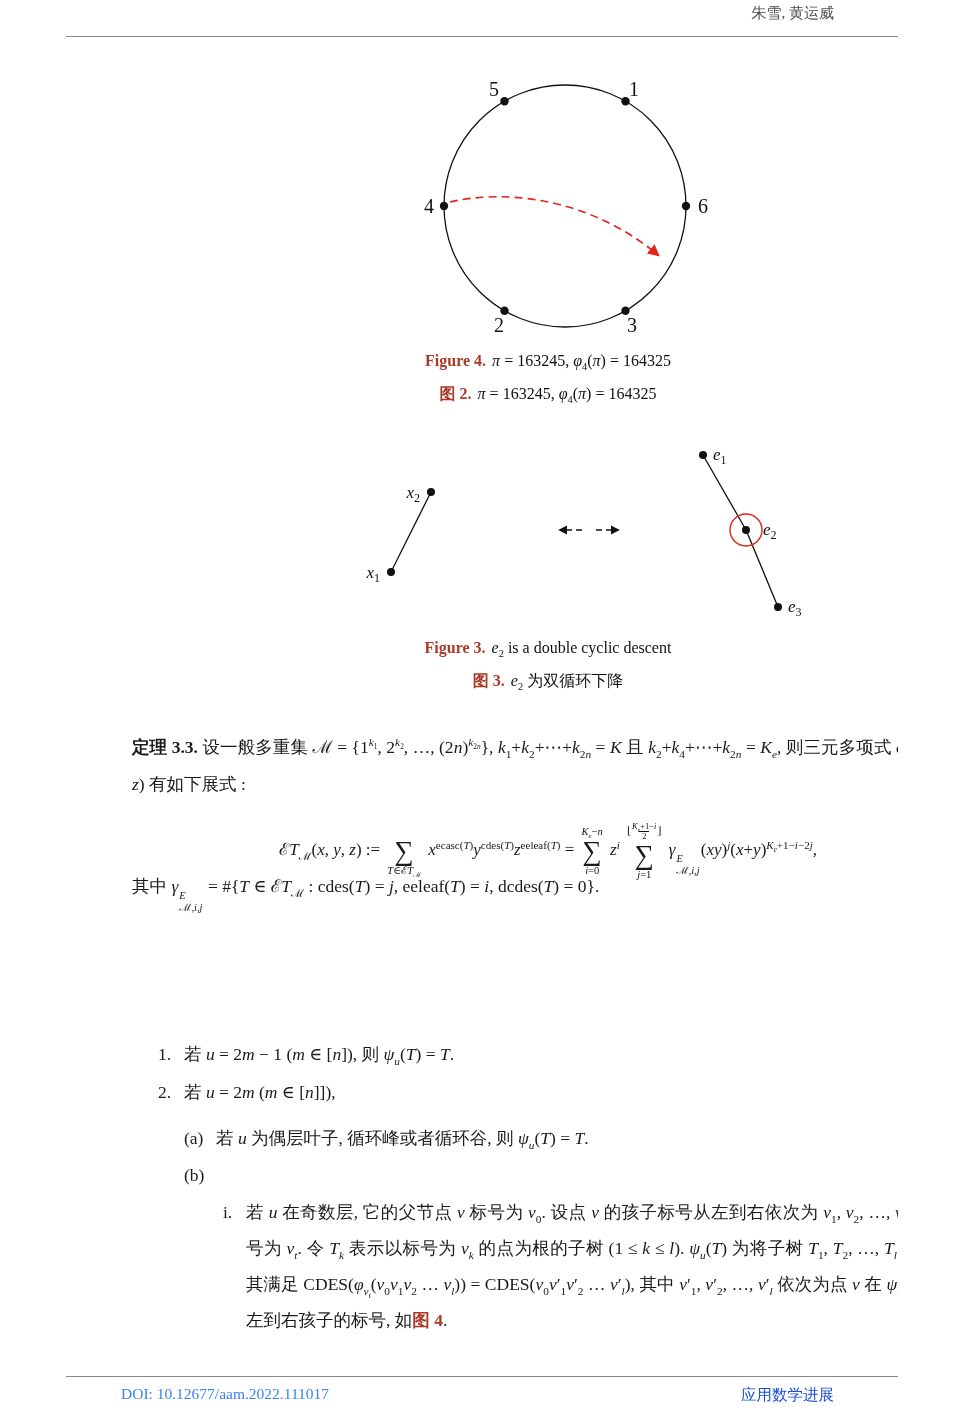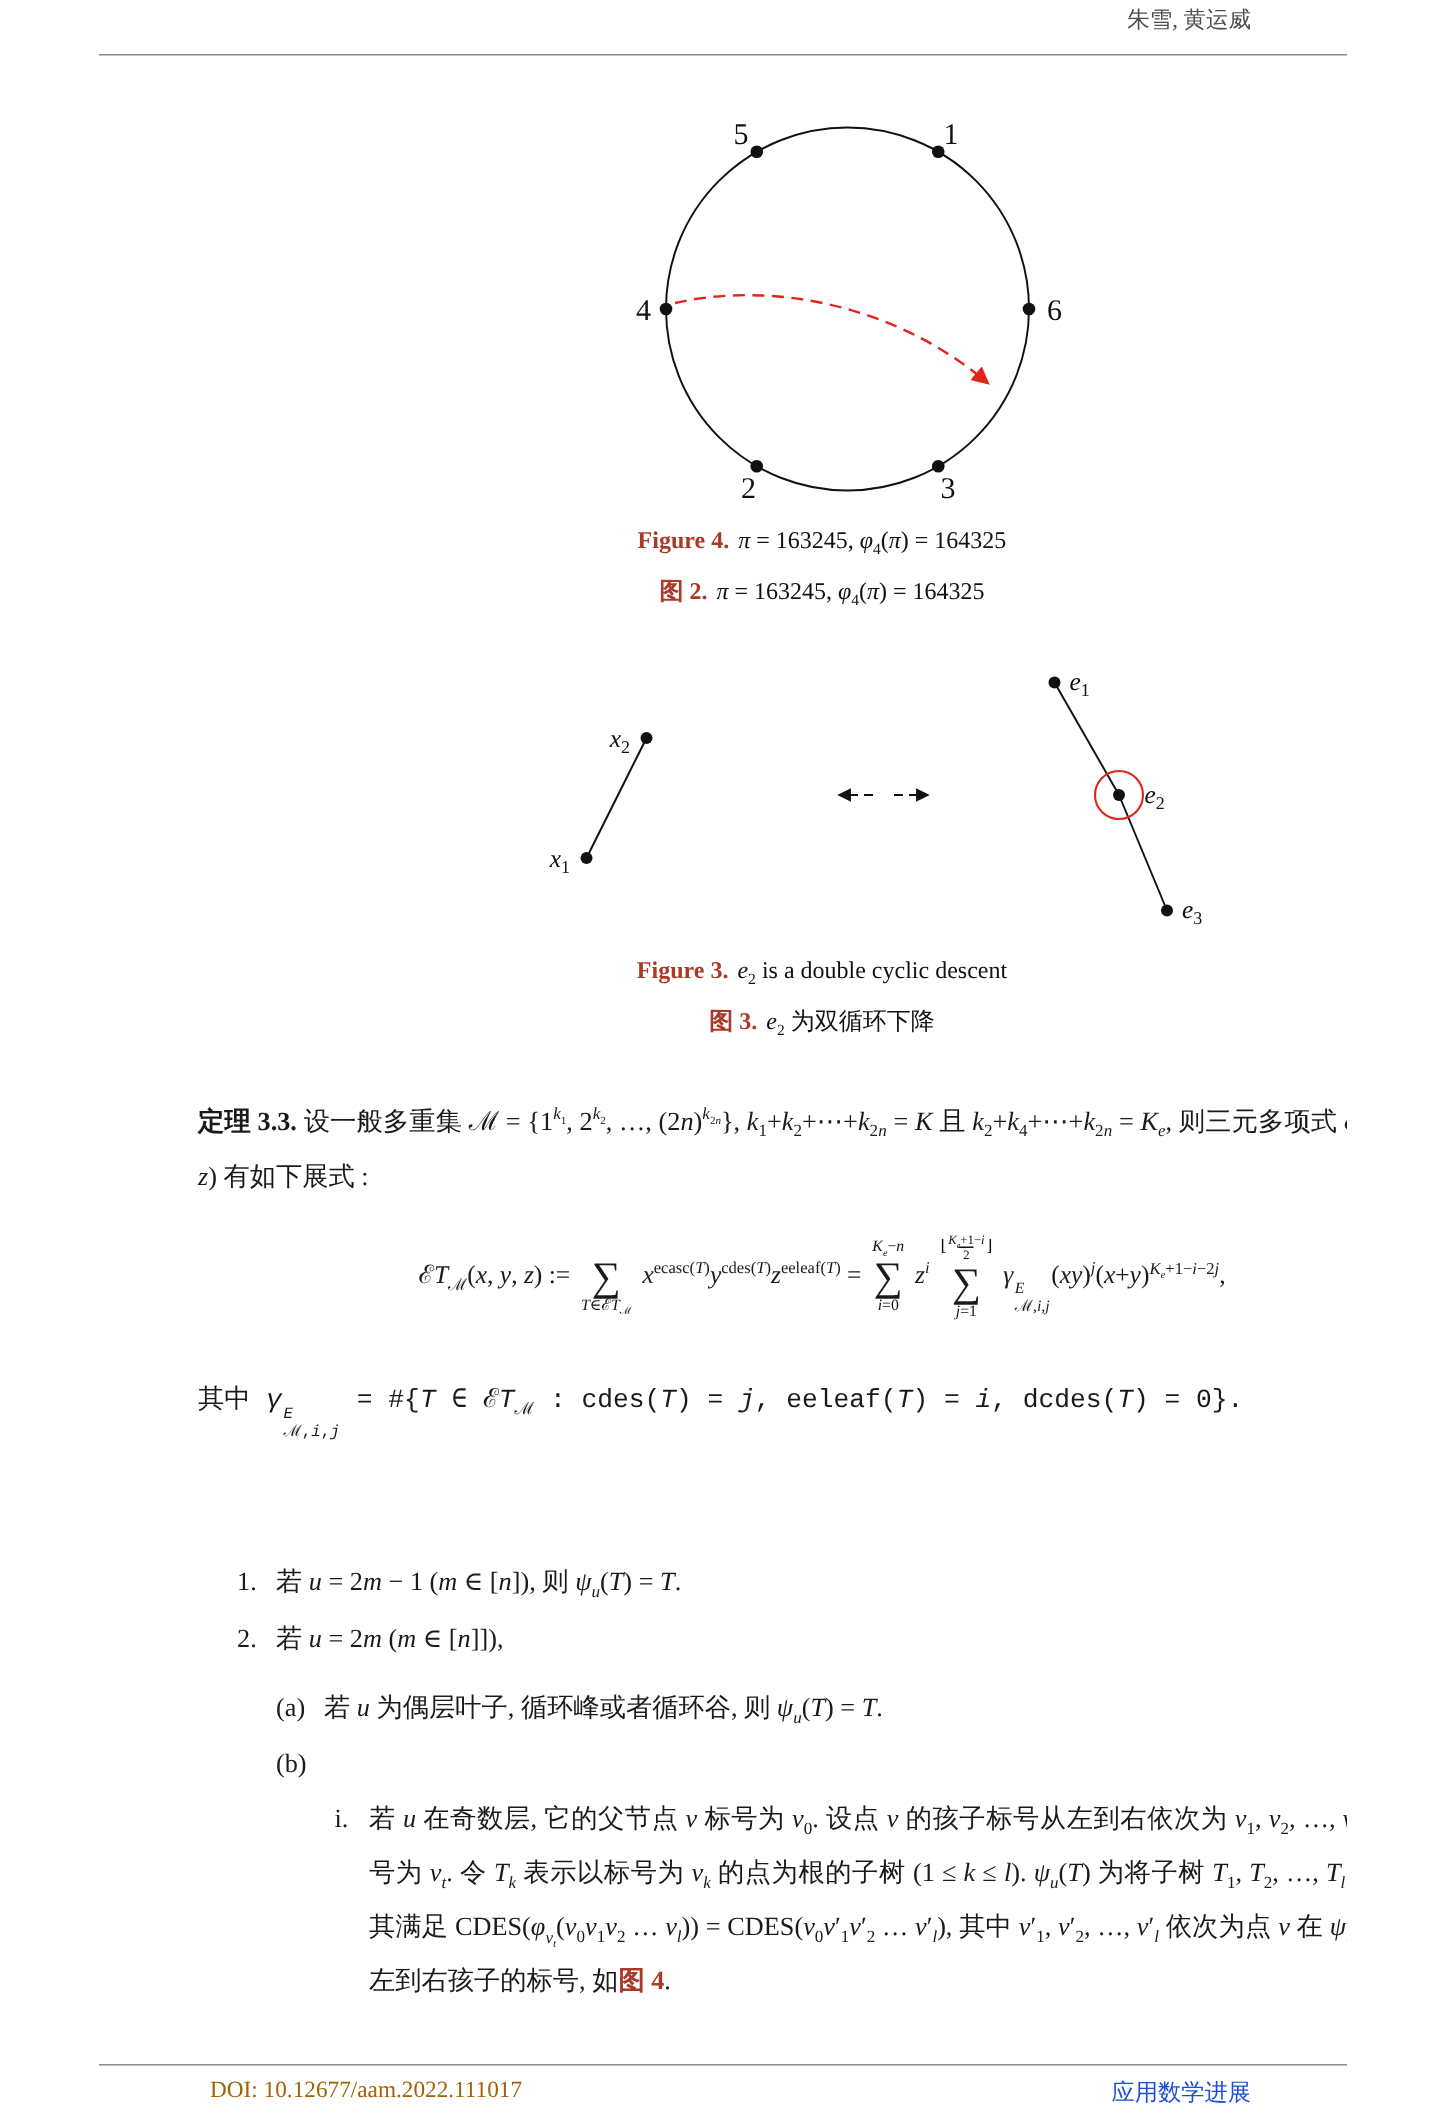--- a/index.html
+++ b/index.html
@@ -17,21 +17,21 @@
   .fig-var .sub{font-size:12px;font-style:normal;}
 
   .caption{position:absolute;left:66px;width:832px;text-align:center;font-size:16px;color:#111;}
   .cap-label{font-weight:bold;color:#a93a28;margin-right:6px;}
   .cap2-1{top:352px;} .cap2-2{top:384px;}
   .cap3-1{top:639px;font-family:Liberation Serif, serif;} .cap3-2{top:671px;}
 
   .para{position:absolute;left:66px;width:832px;font-size:17.5px;line-height:37px;text-align:justify;}
   .theorem{top:729px;}
   .equation{top:822px;text-align:center;line-height:1.2;font-size:17px;}
-  .where{top:916px;font-family:Liberation Mono, monospace;}
+  .where{top:868px;}
   .proof{top:979px;}
 
   .li-row{position:absolute;left:66px;width:832px;font-size:17.5px;line-height:36px;}
   .li-marker{position:absolute;top:0;}
   .li-text{display:block;text-align:justify;}
   .row1{top:1036px;} .row1 .li-marker{left:26px;} .row1 .li-text{margin-left:52px;}
   .row2{top:1074px;} .row2 .li-marker{left:26px;} .row2 .li-text{margin-left:52px;}
   .rowa{top:1120px;} .rowa .li-marker{left:52px;} .rowa .li-text{margin-left:84px;}
   .rowb{top:1157px;} .rowb .li-marker{left:52px;} .rowb .li-text{margin-left:84px;}
   .rowi{top:1194px;} .rowi .li-marker{left:91px;} .rowi .li-text{margin-left:114px;}
@@ -41,21 +41,21 @@
   .sum .lim{font-size:10.5px;line-height:1.15;white-space:nowrap;color:#111;}
   .sum .sigma{font-size:27px;line-height:1;}
   .ffrac{display:inline-flex;flex-direction:column;align-items:center;vertical-align:middle;margin:0 1px;}
   .fnum{font-size:8.5px;line-height:1.1;}
   .fden{font-size:8.5px;line-height:1.1;border-top:1px solid #111;padding:0 3px;}
   .ss{display:inline-flex;flex-direction:column;align-items:flex-start;font-size:10.5px;line-height:1.1;
       vertical-align:-7px;margin:0 1px;}
   .figref{color:#a93a28;font-weight:bold;}
 
   .footer-item{position:absolute;top:1385px;font-size:15.5px;}
-  .footer-doi{left:74px;color:#a16207;}
+  .footer-doi{left:55px;color:#3b82f6;}
   .footer-page{left:66px;width:832px;text-align:right;color:#404040;}
   .footer-journal{right:64px;color:#1d4ed8;}
 </style>
 </head>
 <body>
 
 <div class="page">
 
   <div class="header-authors">朱雪, 黄运威</div>
   <div class="rule header-rule"></div>

